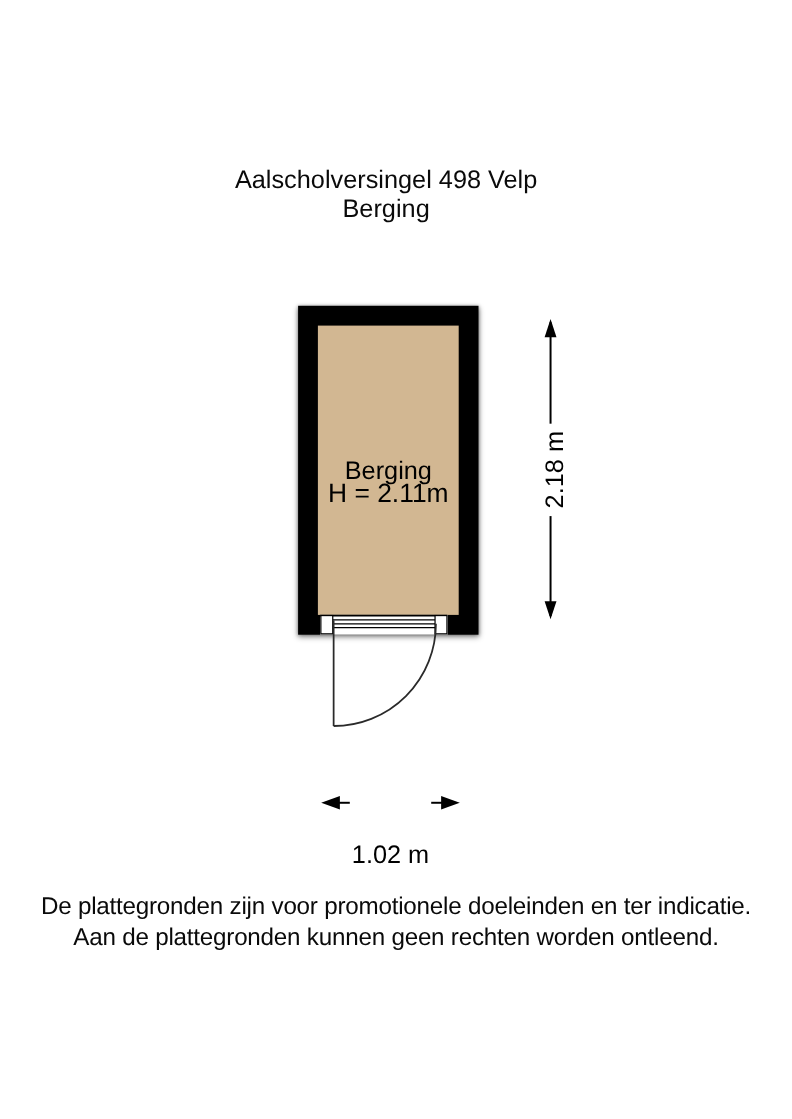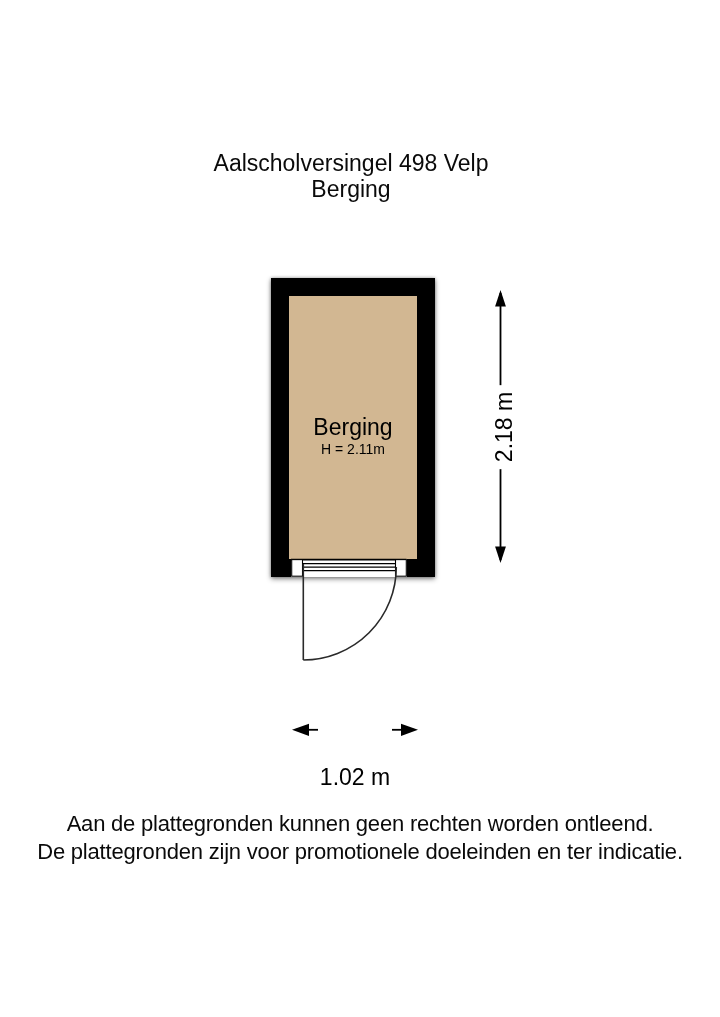--- a/index.html
+++ b/index.html
@@ -27,21 +27,21 @@
   .plan-threshold{
     position:absolute;left:291px;top:559px;width:115.5px;height:18px;
     background:#fff;
   }
   .gfx{position:absolute;left:0;top:0;width:720px;height:1017px;pointer-events:none;}
   .room-label{
     position:absolute;left:353px;top:437px;transform:translate(-50%,-50%);
     text-align:center;white-space:nowrap;
   }
   .room-name{font-size:23px;line-height:24px;}
-  .room-height{font-size:14px;line-height:20px;}
+  .room-height{font-size:24px;line-height:20px;}
   .vdim-label{
     position:absolute;left:504px;top:427px;
     transform:translate(-50%,-50%) rotate(-90deg);
     font-size:23px;line-height:24px;white-space:nowrap;
     background:#fff;padding:0 7px;
   }
   .hdim-label{
     position:absolute;left:355px;top:730px;transform:translate(-50%,-50%);
     font-size:23px;white-space:nowrap;margin-top:47px;
   }
@@ -97,17 +97,17 @@
 
   <div class="room-label">
     <div class="room-name">Berging</div>
     <div class="room-height">H = 2.11m</div>
   </div>
 
   <div class="vdim-label">2.18 m</div>
   <div class="hdim-label">1.02 m</div>
 
   <div class="footer-block">
+    <div>De plattegronden zijn voor promotionele doeleinden en ter indicatie.</div>
     <div>Aan de plattegronden kunnen geen rechten worden ontleend.</div>
-    <div>De plattegronden zijn voor promotionele doeleinden en ter indicatie.</div>
   </div>
 
 </div>
 
 </body></html>

